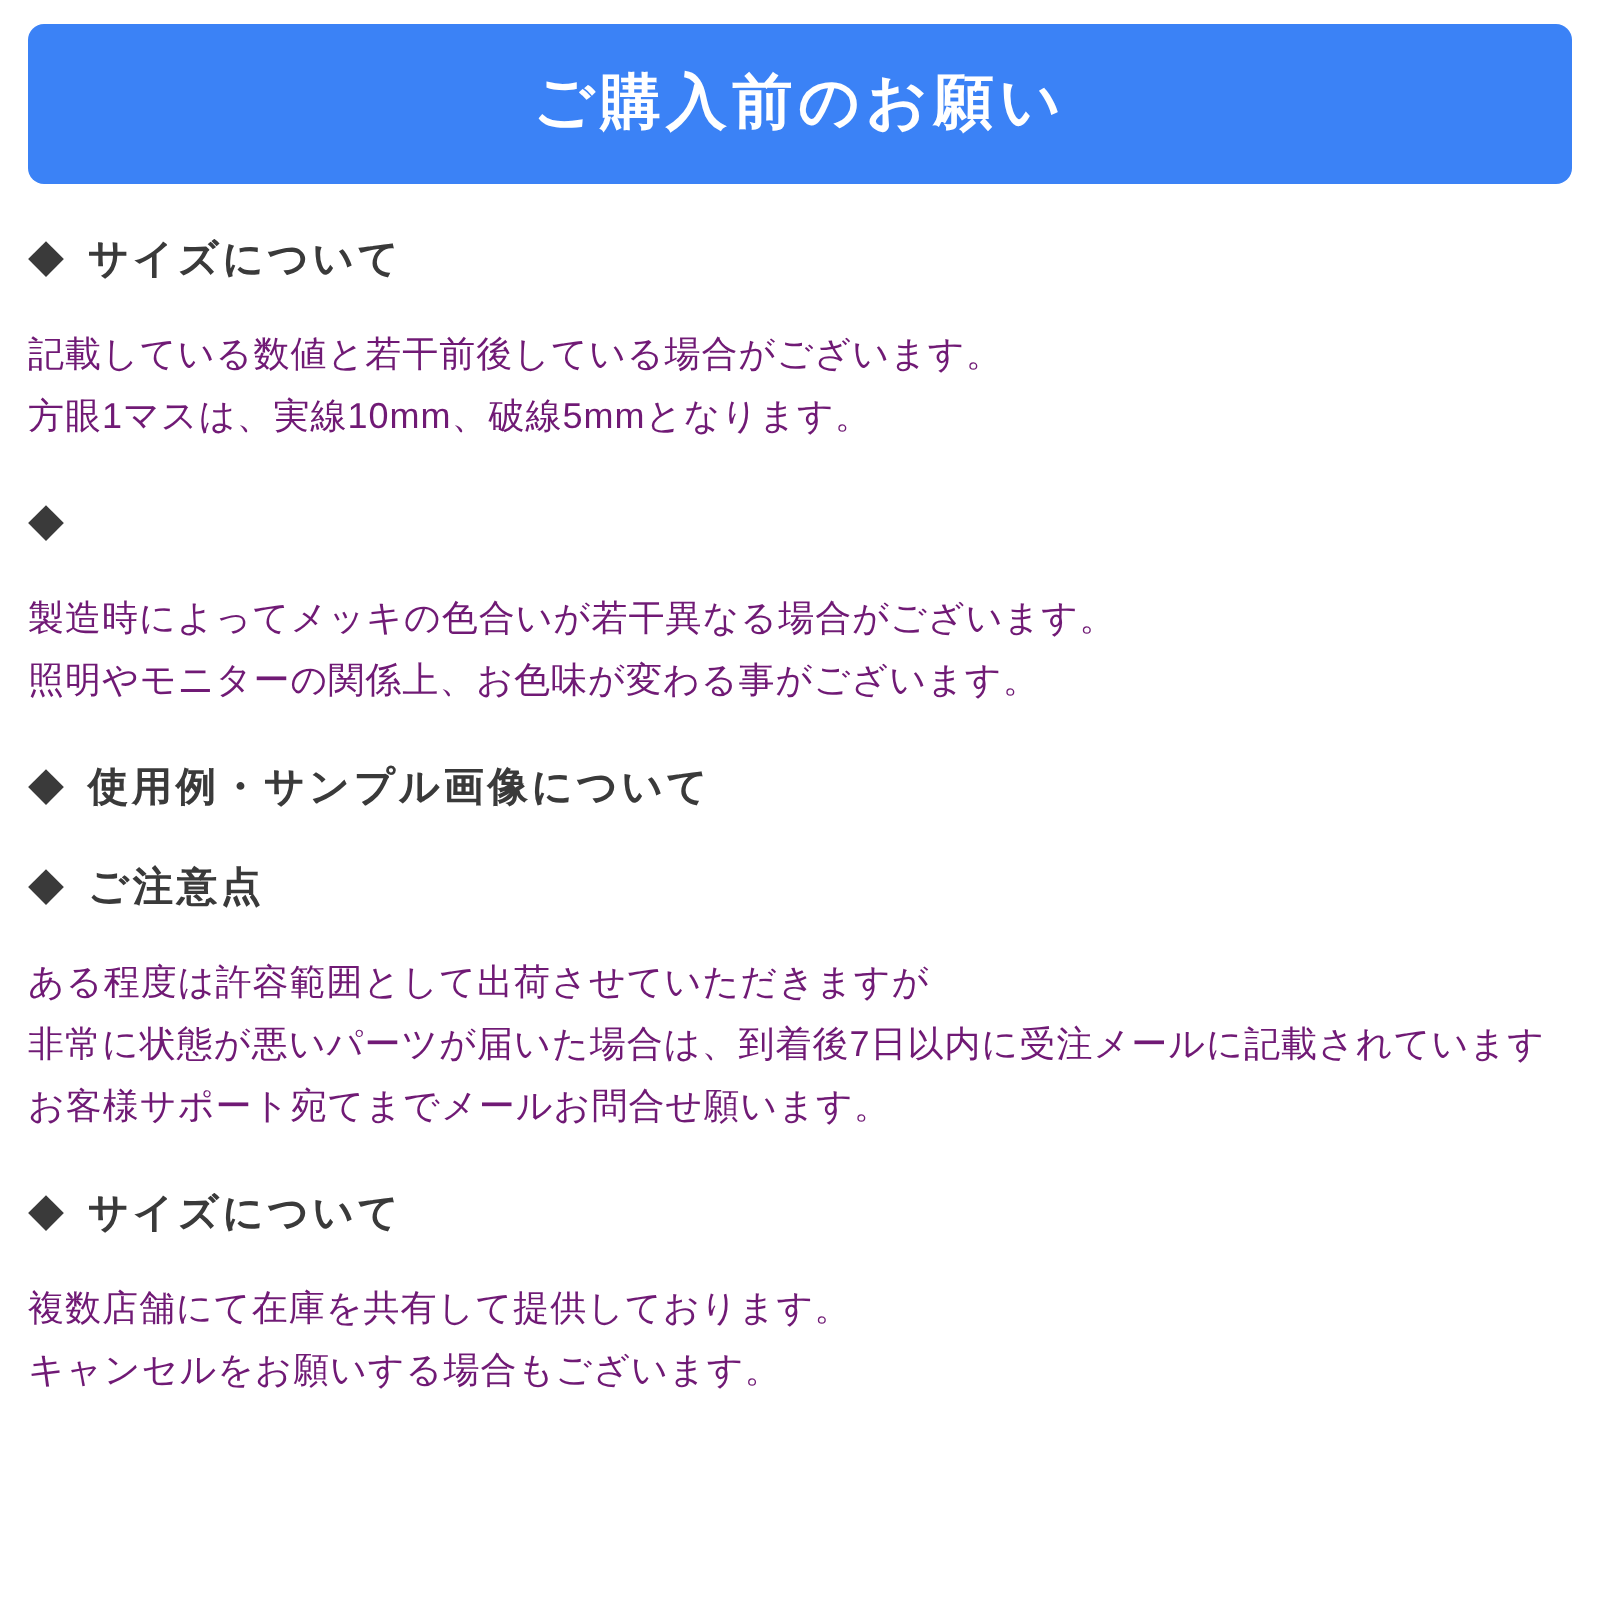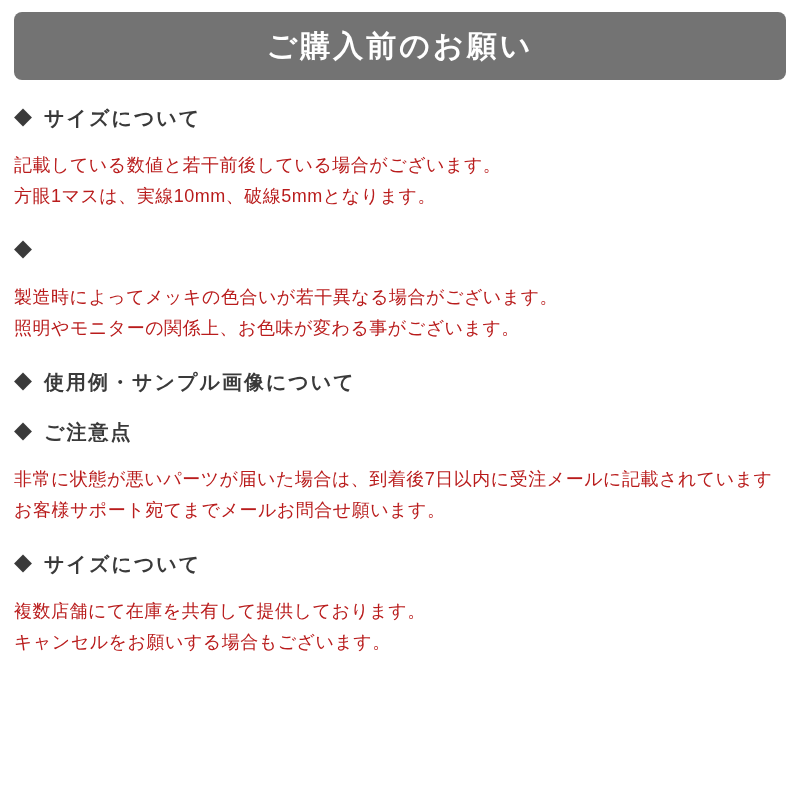--- a/index.html
+++ b/index.html
@@ -14,22 +14,22 @@
     background: #ffffff;
     font-family: "Liberation Sans", sans-serif;
   }
   .page {
     width: 800px;
     height: 800px;
     padding: 0 14px;
   }
   .title-banner {
     margin: 12px 0 26px 0;
-    height: 68px;
-    background: #737373;
+    height: 80px;
+    background: #3b82f6;
     border-radius: 8px;
     display: flex;
     align-items: center;
     justify-content: center;
   }
   .title-banner h1 {
     margin: 0;
     font-size: 30px;
     font-weight: bold;
     color: #ffffff;
@@ -52,21 +52,21 @@
   .diamond {
     font-size: 18px;
     margin-right: 10px;
     color: #3a3a3a;
     line-height: 24px;
   }
   .body-line {
     margin: 0;
     font-size: 18px;
     line-height: 31px;
-    color: #b91c1c;
+    color: #701a75;
     letter-spacing: 0.5px;
     white-space: nowrap;
   }
 </style>
 </head>
 <body>
 
 <div class="page">
 
   <header class="title-banner">
@@ -97,20 +97,21 @@
         <span class="diamond">◆</span>
         <span>使用例・サンプル画像について</span>
       </h2>
     </section>
 
     <section class="section">
       <h2 class="section-heading">
         <span class="diamond">◆</span>
         <span>ご注意点</span>
       </h2>
+      <p class="body-line">ある程度は許容範囲として出荷させていただきますが</p>
       <p class="body-line">非常に状態が悪いパーツが届いた場合は、到着後7日以内に受注メールに記載されています</p>
       <p class="body-line">お客様サポート宛てまでメールお問合せ願います。</p>
     </section>
 
     <section class="section">
       <h2 class="section-heading">
         <span class="diamond">◆</span>
         <span>サイズについて</span>
       </h2>
       <p class="body-line">複数店舗にて在庫を共有して提供しております。</p>

